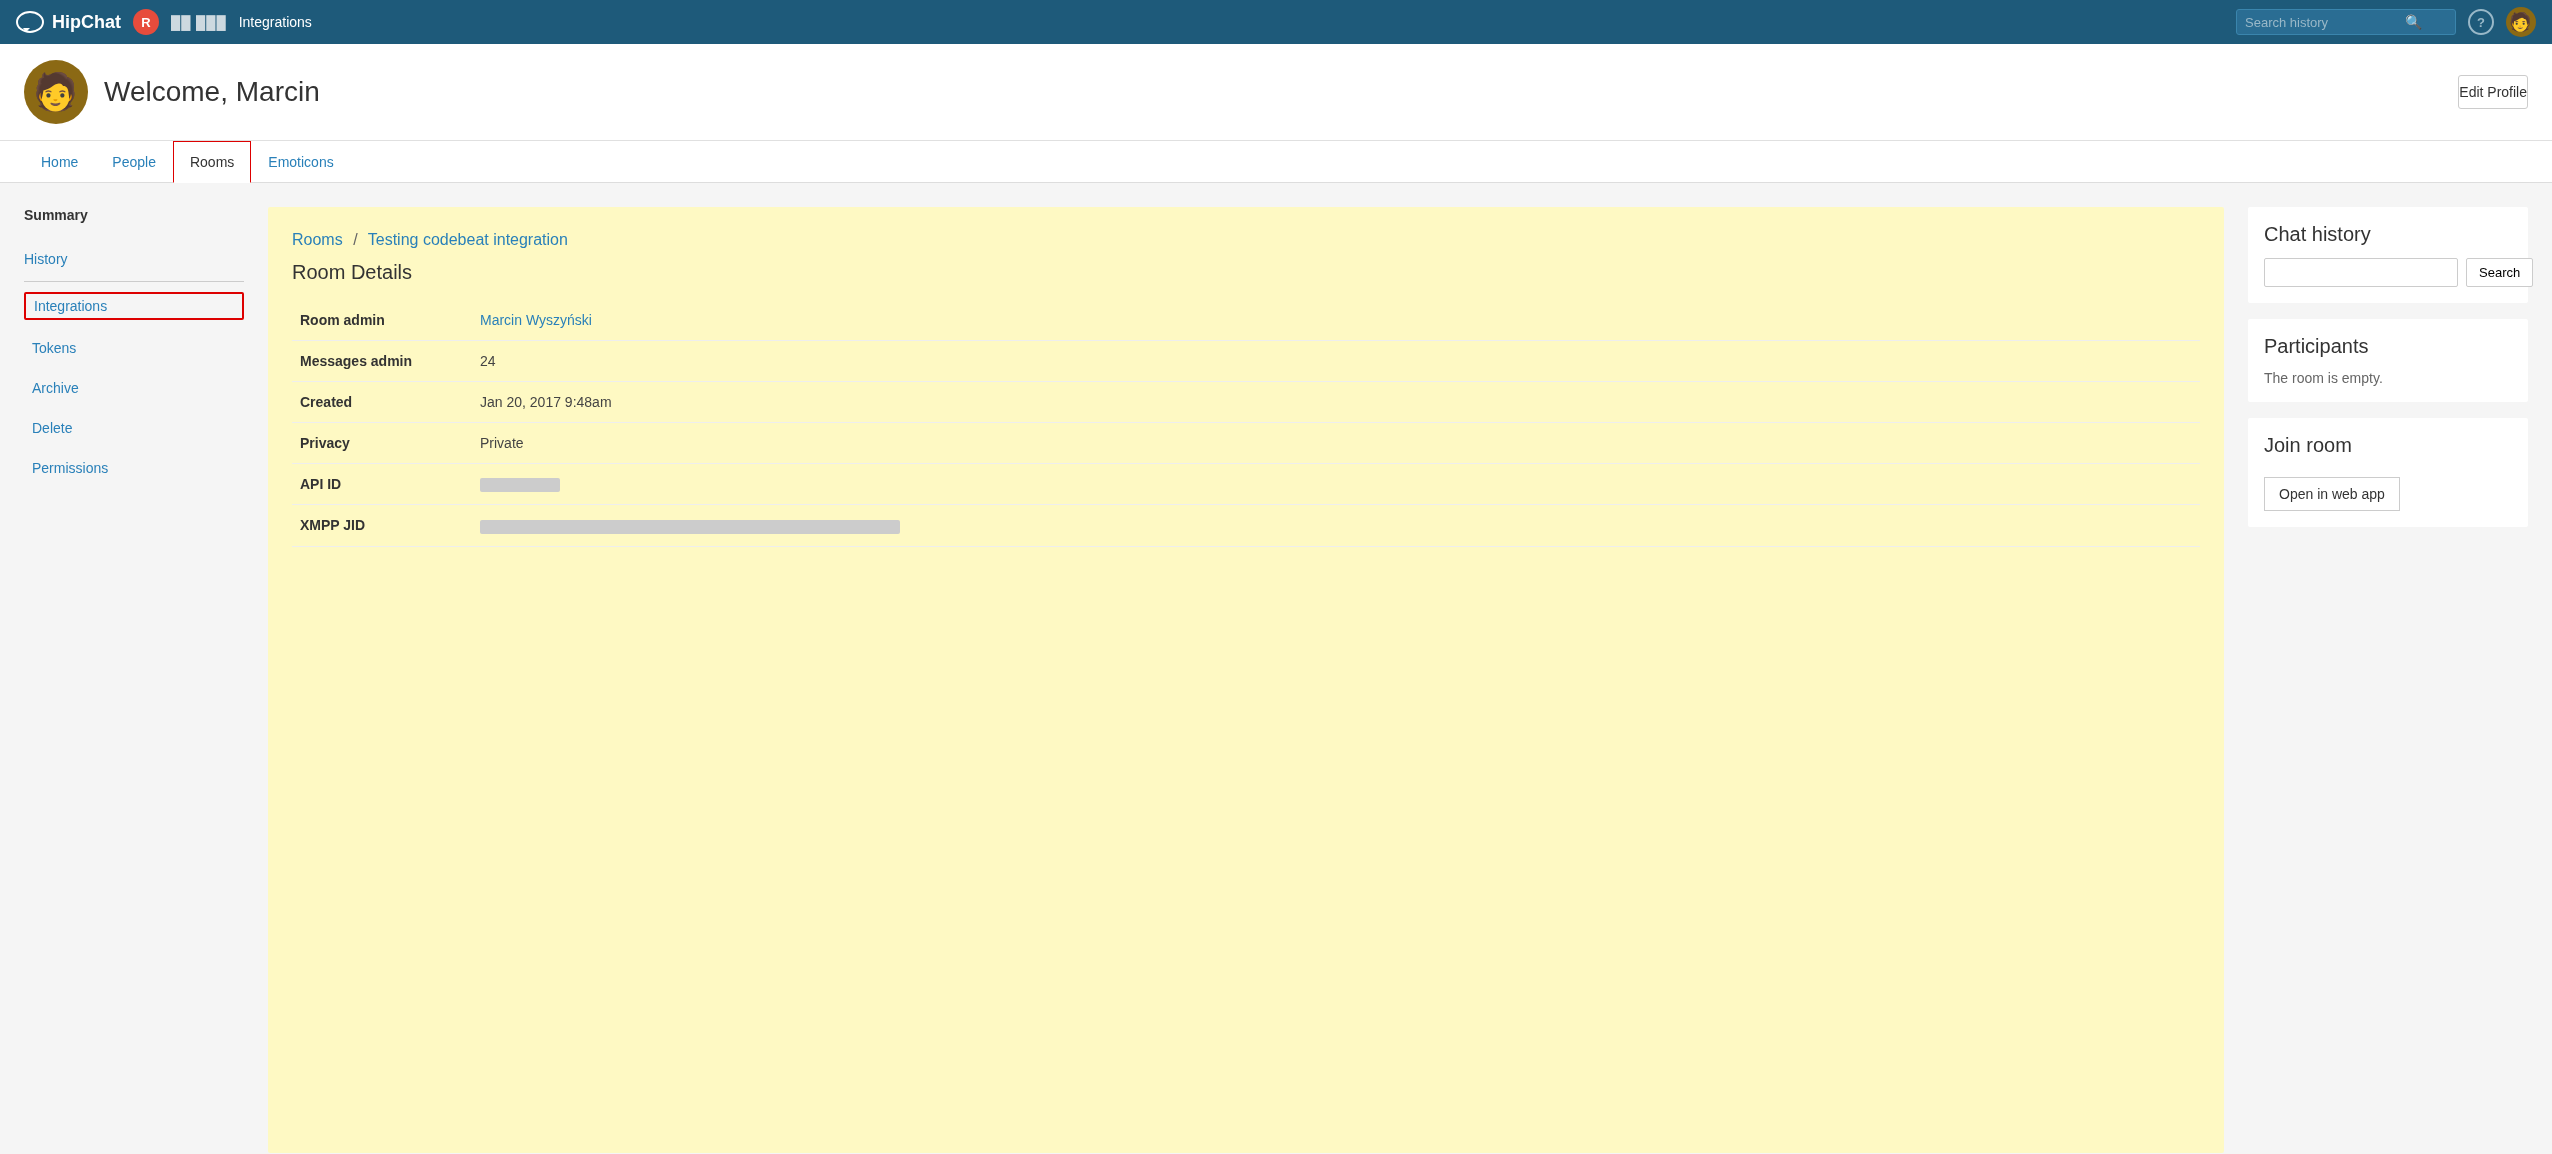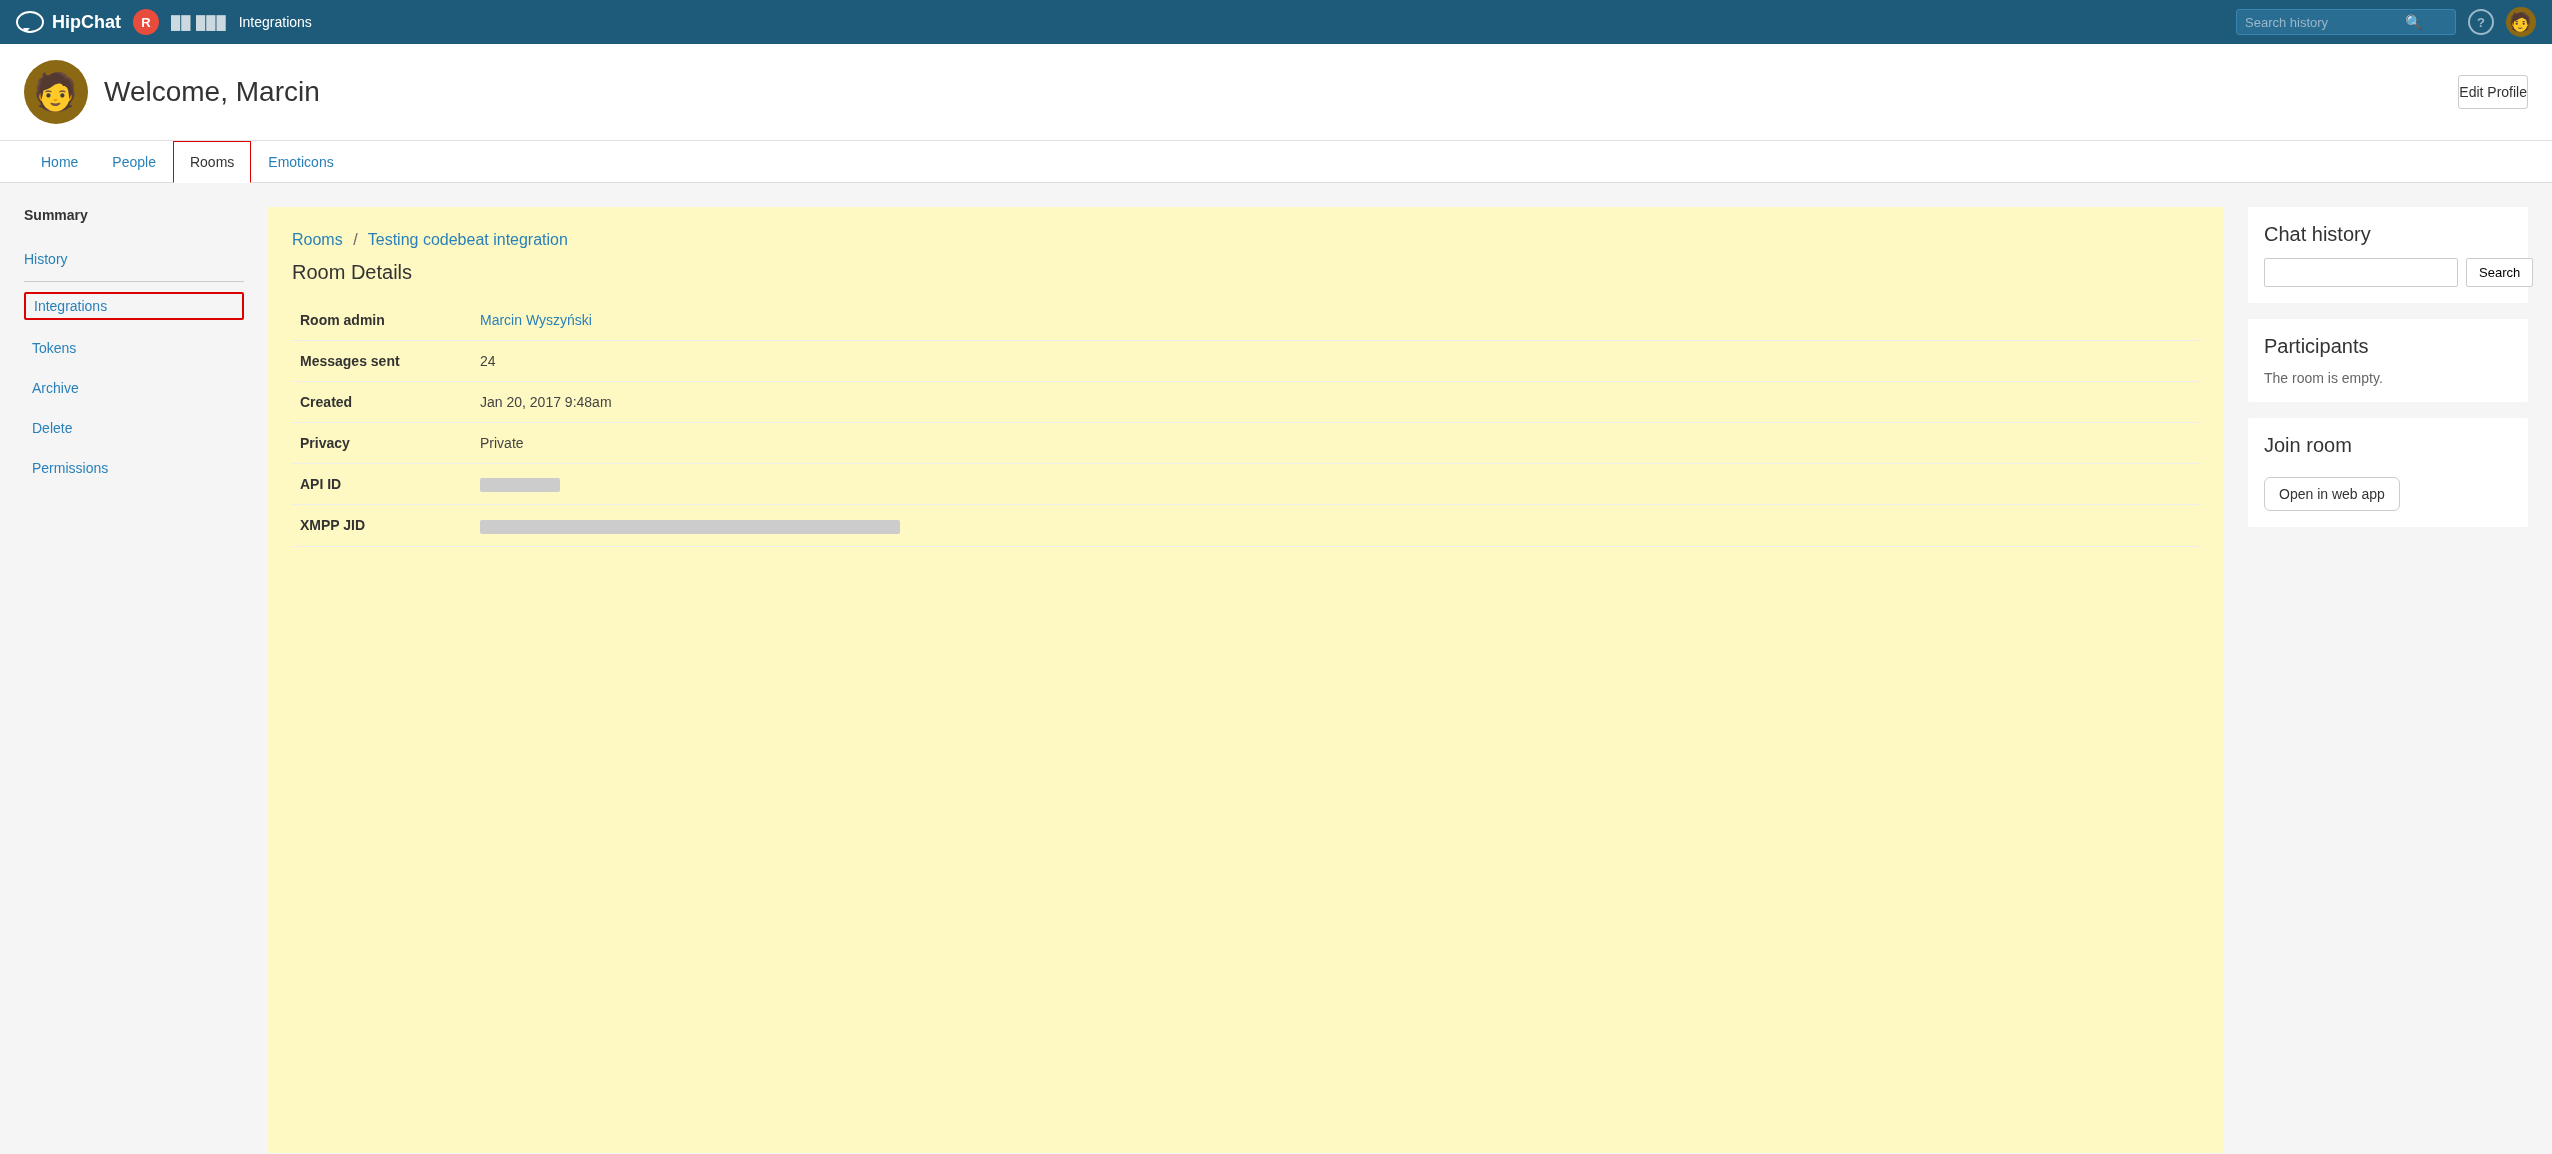--- a/index.html
+++ b/index.html
@@ -312,21 +312,21 @@
       font-size: 13px;
     }
     .participants-empty {
       color: #666;
       font-size: 14px;
     }
     .open-webapp-btn {
       border: 1px solid #ccc;
       background: white;
       padding: 8px 14px;
-      border-radius: 6px;
+      border-radius: 0;
       cursor: pointer;
       font-size: 14px;
       color: #333;
       margin-top: 8px;
     }
   </style>
 </head>
 <body>
 
 <nav class="top-nav">
@@ -390,21 +390,21 @@
       <a>Testing codebeat integration</a>
     </div>
     <h2 class="room-details-title">Room Details</h2>
     <table class="details-table">
       <tbody>
         <tr>
           <td>Room admin</td>
           <td><a>Marcin Wyszyński</a></td>
         </tr>
         <tr>
-          <td>Messages sent</td>
+          <td>Messages admin</td>
           <td>24</td>
         </tr>
         <tr>
           <td>Created</td>
           <td>Jan 20, 2017 9:48am</td>
         </tr>
         <tr>
           <td>Privacy</td>
           <td>Private</td>
         </tr>

